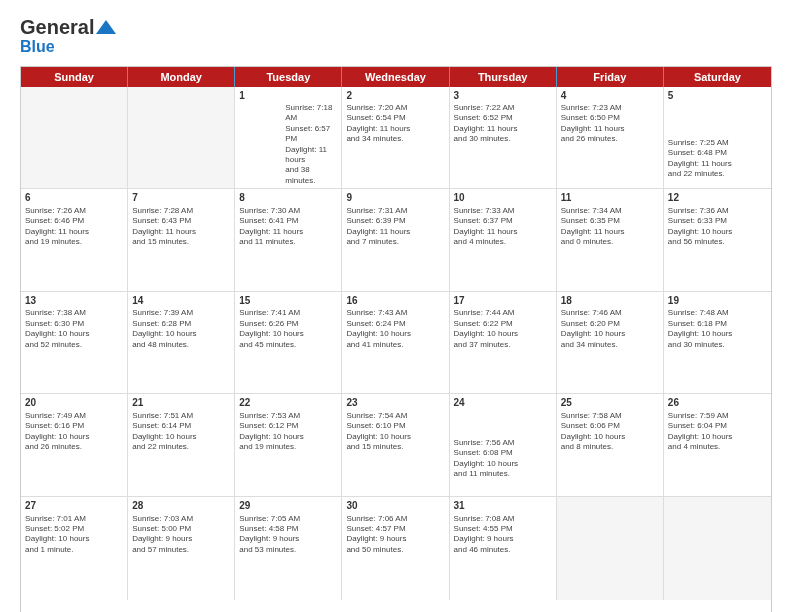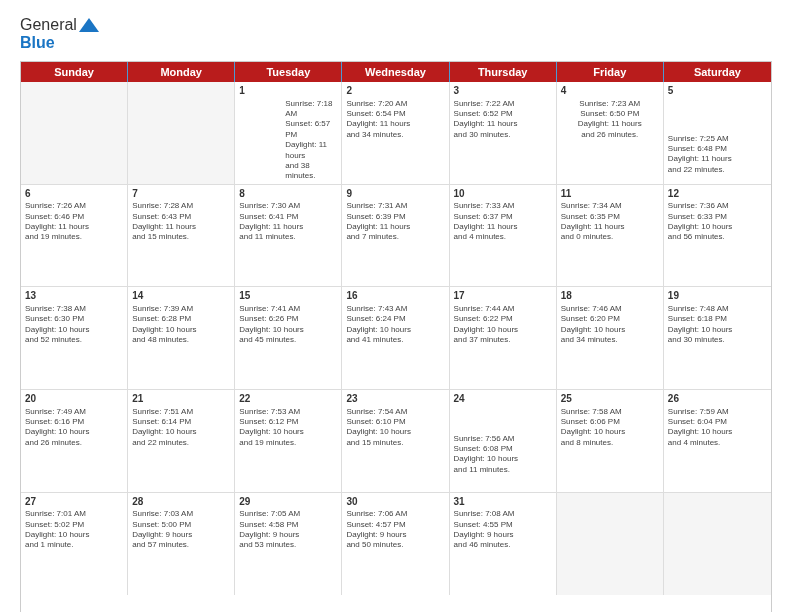--- a/index.html
+++ b/index.html
@@ -104,21 +104,21 @@
       line-height: 1.3;
     }
   </style>
 </head>
 <body>
 
 <div class="page">
   <div class="header">
     <div class="logo">
     <div style="line-height:1.1;">
-      <div style="font-size:16px;font-weight:normal;color:#333;display:flex;align-items:center;gap:2px;">
+      <div style="font-size:20px;font-weight:bold;color:#333;display:flex;align-items:center;gap:2px;">
         <span style="color:#333;">General</span>
         <svg width="20" height="14" viewBox="0 0 20 14">
           <polygon points="0,14 10,0 20,14" fill="#1a75c4"></polygon>
         </svg>
       </div>
       <div style="font-size:16px;font-weight:bold;color:#1a75c4;">Blue</div>
     </div>
   </div>
     <div class="title-block">
       <div class="month-title"></div>
@@ -156,21 +156,21 @@
           </div>
           <div class="cal-cell">
             <span class="day-num">3</span>
             <div class="day-info" style="white-space: pre-line;">Sunrise: 7:22 AM
 Sunset: 6:52 PM
 Daylight: 11 hours
 and 30 minutes.</div>
           </div>
           <div class="cal-cell">
             <span class="day-num">4</span>
-            <div class="day-info" style="white-space: pre-line; text-align: center;">Sunrise: 7:23 AM
+            <div class="day-info" style="white-space: pre-line;">Sunrise: 7:23 AM
 Sunset: 6:50 PM
 Daylight: 11 hours
 and 26 minutes.</div>
           </div>
           <div class="cal-cell">
             <span class="day-num">5</span>
             <div class="day-info" style="white-space: pre-line; margin-top: 36px;">Sunrise: 7:25 AM
 Sunset: 6:48 PM
 Daylight: 11 hours
 and 22 minutes.</div>

